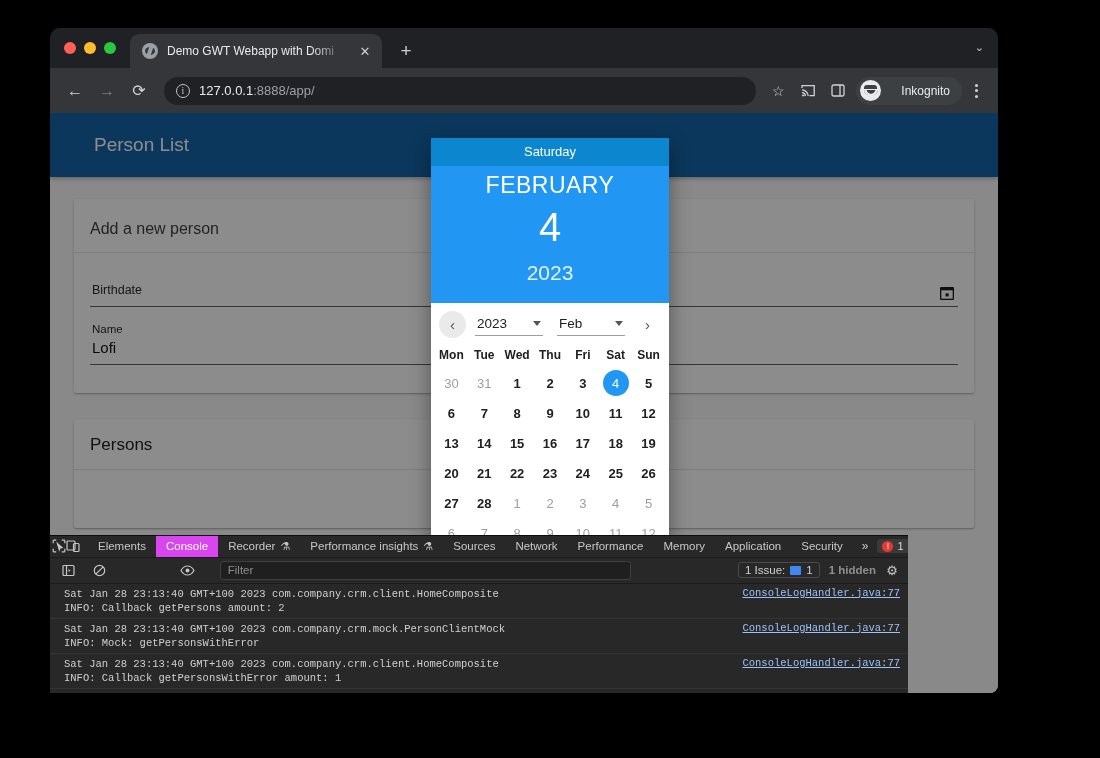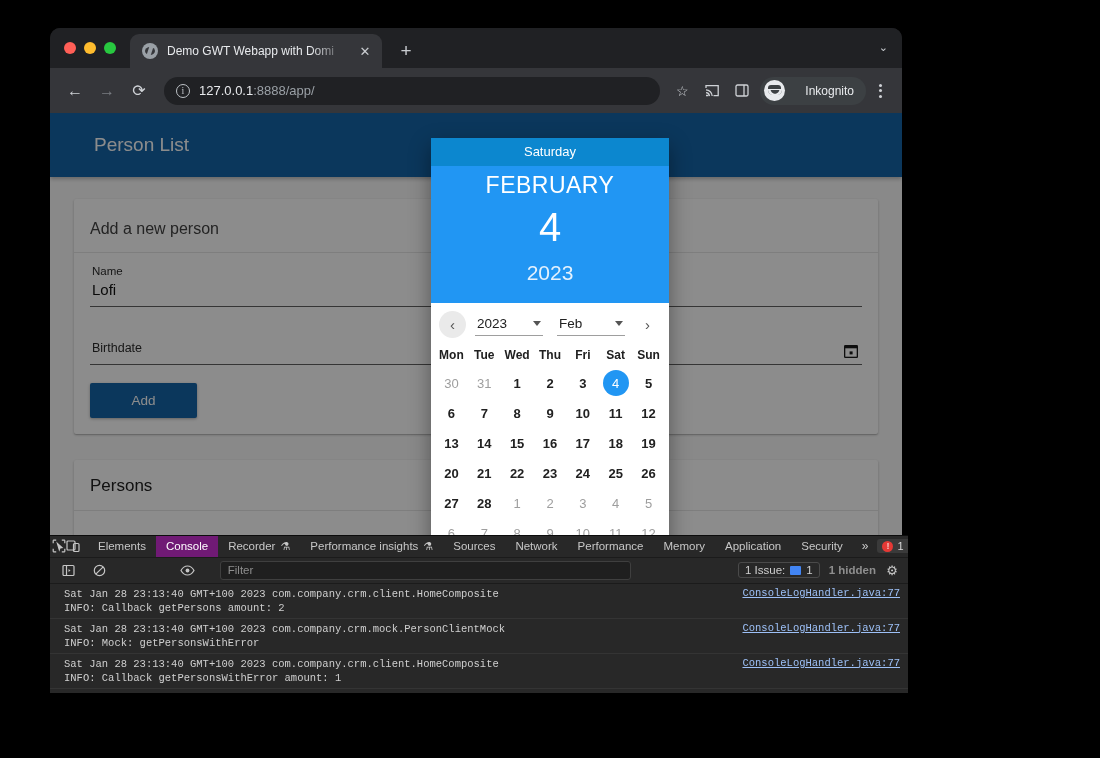--- a/index.html
+++ b/index.html
@@ -7,21 +7,21 @@
     width: 1100px; height: 758px;
     background: #000;
     font-family: "Liberation Sans", sans-serif;
     overflow: hidden;
   }
 
   
   #window {
     position: absolute;
     left: 50px; top: 28px;
-    width: 852px; height: 665px;
+    width: 948px; height: 665px;
     background: #202124;
     border-radius: 10px 10px 8px 8px;
     overflow: hidden;
   }
 
   
   .tabstrip {
     position: relative;
     height: 40px;
     background: #202124;
@@ -311,21 +311,21 @@
   .dt-sq {
     width: 26px; display: flex; align-items: center; justify-content: center;
     color: #c6c6c6;
   }
   .dt-sep { width: 1px; background: #494949; margin: 5px 4px; }
   .dt-tab {
     display: flex; align-items: center; padding: 0 10px;
     font-size: 11.5px; color: #c7c7c7;
     gap: 5px; white-space: nowrap;
   }
-  .dt-tab.active { background: #701a75; color: #fff; }
+  .dt-tab.active { background: #d946ef; color: #fff; }
   .dt-more { padding: 0 9px; display: flex; align-items: center; color: #c7c7c7; font-size: 12px; }
   .dt-right { margin-left: auto; display: flex; align-items: center; padding-right: 5px; gap: 3px; }
   .badge-group {
     display: flex; align-items: center; gap: 4px;
     padding: 1px 5px; border-radius: 3px;
   }
   .badge-group.err { background: #3a3a3a; }
   .badge-group.msg { background: #3a3a3a; }
   .b-err {
     width: 11px; height: 11px; border-radius: 50%;
@@ -460,39 +460,38 @@
     </div>
 
     <div class="page-body">
 
       <div class="card">
         <div class="card-head">
           <div class="card-sub">Add a new person</div>
         </div>
         <div class="card-div"></div>
         <div class="card-body">
-
-          <div class="field">
-            <span class="field-label">Name</span>
-            <div class="field-value">Lofi</div>
-          </div>
 
           <div class="field">
             <span class="field-label rest">Birthdate</span>
             <div class="field-value"></div>
             <span class="field-icon">
               <svg width="18" height="18" viewBox="0 0 18 18" fill="#1b1b1b">
                 <rect x="2" y="3" width="14" height="13" rx="1.3"></rect>
                 <rect x="3.3" y="6.3" width="11.4" height="8.4" fill="#fff"></rect>
                 <rect x="7.6" y="9.4" width="3" height="3" fill="#1b1b1b"></rect>
               </svg>
             </span>
           </div>
 
-          <button class="btn-add">Add</button>
+          <div class="field">
+            <span class="field-label">Name</span>
+            <div class="field-value">Lofi</div>
+          </div>
+
         </div>
       </div>
 
       <div class="card">
         <div class="card-head">
           <div class="card-title">Persons</div>
         </div>
         <div class="card-div"></div>
         <div class="persons-body"></div>
       </div>

